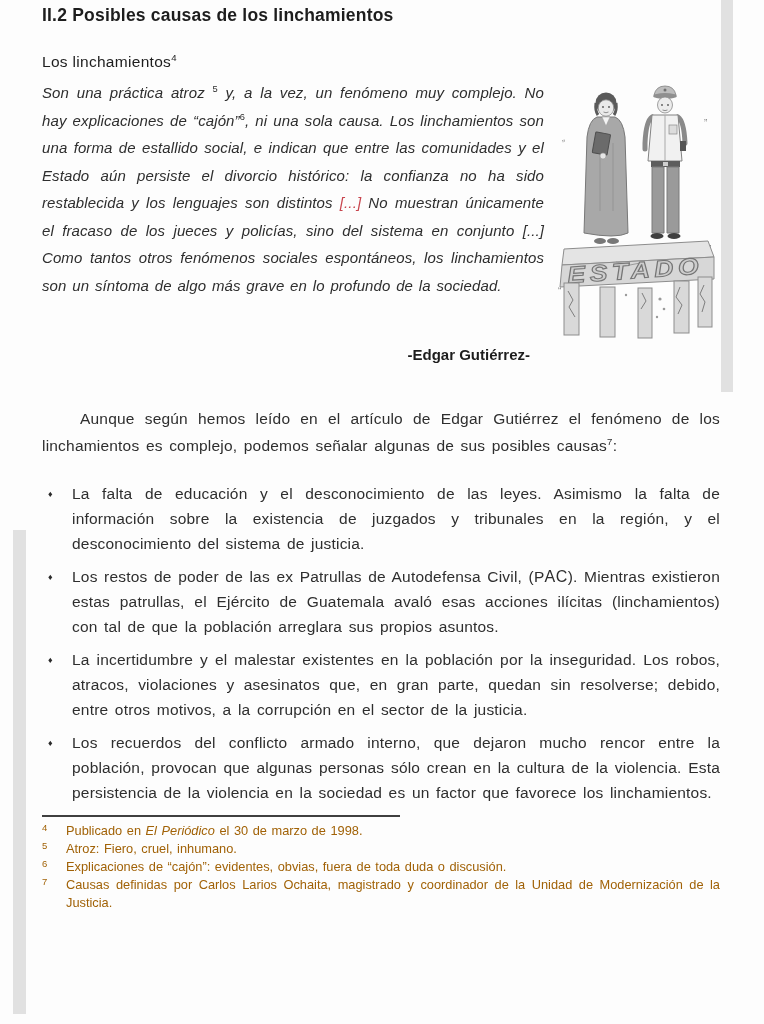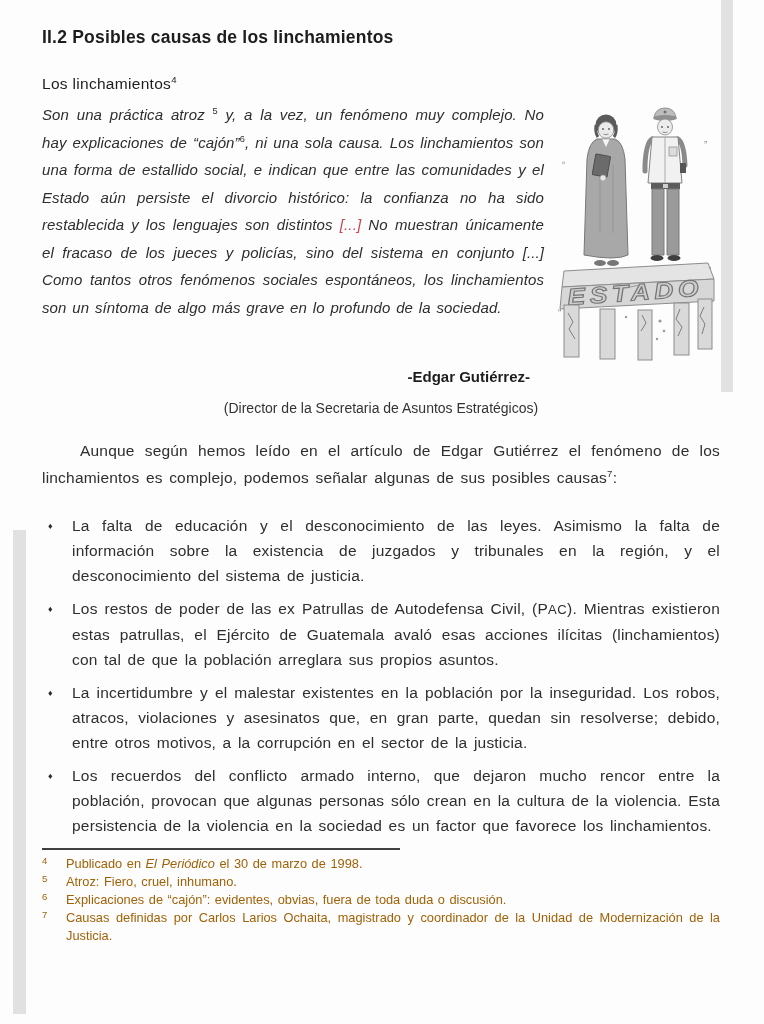--- a/index.html
+++ b/index.html
@@ -5,21 +5,21 @@
   html,body{margin:0;padding:0;}
   body{
     width:764px;height:1024px;position:relative;overflow:hidden;
     background:#fdfdfd;color:#2e2e2e;
     font-family:"Liberation Sans", sans-serif;
     -webkit-font-smoothing:antialiased;
   }
   .edge-bar{position:absolute;background:#e1e1e1;}
   #bar-right{left:721px;top:0;width:12px;height:392px;}
   #bar-left{left:13px;top:530px;width:13px;height:484px;}
-  .content{position:absolute;left:42px;top:24px;width:678px;}
+  .content{position:absolute;left:42px;top:2px;width:678px;}
 
   h1.section-title{
     margin:2px 0 0;font-size:17.5px;line-height:22px;font-weight:bold;
     color:#1d1d1d;letter-spacing:.2px;
   }
   h2.quote-title{
     margin:26px 0 0;font-size:15.5px;line-height:19px;font-weight:normal;color:#1d1d1d;
     letter-spacing:.3px;
   }
   sup{font-size:.62em;line-height:0;vertical-align:super;font-style:normal;}
@@ -31,31 +31,31 @@
     text-align:justify;letter-spacing:.1px;word-spacing:1.5px;
   }
   .red-ellipsis{color:#c8454e;}
   .attribution{
     clear:right;margin:-26px 190px 12px 0;text-align:right;
     font-weight:bold;font-size:15px;line-height:20px;color:#1d1d1d;
   }
   .role{margin:8px 0 0;text-align:center;font-size:14px;line-height:18px;color:#333;}
 
   .intro{
-    margin:20px 0 0;font-size:15.5px;line-height:27px;text-align:justify;
+    margin:40px 0 0;font-size:15.5px;line-height:27px;text-align:justify;
     text-indent:38px;word-spacing:2px;letter-spacing:.2px;
   }
   .bullet-list{margin-top:22px;}
   .bullet{
     position:relative;padding-left:30px;margin-bottom:8px;
     font-size:15.5px;line-height:25px;text-align:justify;
     word-spacing:2px;letter-spacing:.2px;
   }
   .bullet .marker{position:absolute;left:6px;top:1px;font-size:9px;color:#2a2a2a;}
-  .sc{font-size:13px;letter-spacing:.5px;}
+  .sc{font-size:16px;letter-spacing:.5px;}
   .closing{
     margin:14px 0 0;padding-left:30px;font-size:15.5px;line-height:25px;
     text-align:justify;word-spacing:2px;letter-spacing:.2px;
   }
   .fn-rule{margin-top:10px;width:358px;height:0;border-top:2px solid #3f3f3f;}
   .footnotes{margin-top:5px;}
   .footnote{
     padding-left:24px;text-indent:-24px;font-size:12.8px;line-height:18px;
     text-align:justify;word-spacing:1px;color:#a16207;
   }
@@ -148,21 +148,20 @@
           <path d="M111 86 h12 v66 h-12 z" fill="#9a9a9a" stroke="#7b7b7b" stroke-width="1"></path>
           <ellipse cx="101" cy="155" rx="6.5" ry="3" fill="#3f3f3f"></ellipse>
           <ellipse cx="118" cy="155" rx="6.5" ry="3" fill="#3f3f3f"></ellipse>
         </g>
       </svg>
     </div>
 
     <p class="quote-text"><span>Son una práctica atroz </span><sup>5</sup><span> y, a la vez, un fenómeno muy complejo. No hay explicaciones de “cajón”</span><sup>6</sup><span>, ni una sola causa. Los linchamientos son una forma de estallido social, e indican que entre las comunidades y el Estado aún persiste el divorcio histórico: la confianza no ha sido restablecida y los lenguajes son distintos </span><span class="red-ellipsis">[...]</span><span> No muestran únicamente el fracaso de los jueces y policías, sino del sistema en conjunto [...] Como tantos otros fenómenos sociales espontáneos, los linchamientos son un síntoma de algo más grave en lo profundo de la sociedad.</span></p>
 
     <div class="attribution">-Edgar Gutiérrez-</div>
-    <div class="role">(Director de la Secretaria de Asuntos Estratégicos)</div>
   </div>
 
   <p class="intro"><span>Aunque según hemos leído en el artículo de Edgar Gutiérrez el fenómeno de los linchamientos es complejo, podemos señalar algunas de sus posibles causas</span><sup>7</sup><span>:</span></p>
 
   <div class="bullet-list">
     <div class="bullet">
       <span class="marker">♦</span>
       <span>La falta de educación y el desconocimiento de las leyes. Asimismo la falta de información sobre la existencia de juzgados y tribunales en la región, y el desconocimiento del sistema de justicia.</span>
     </div>
     <div class="bullet">

